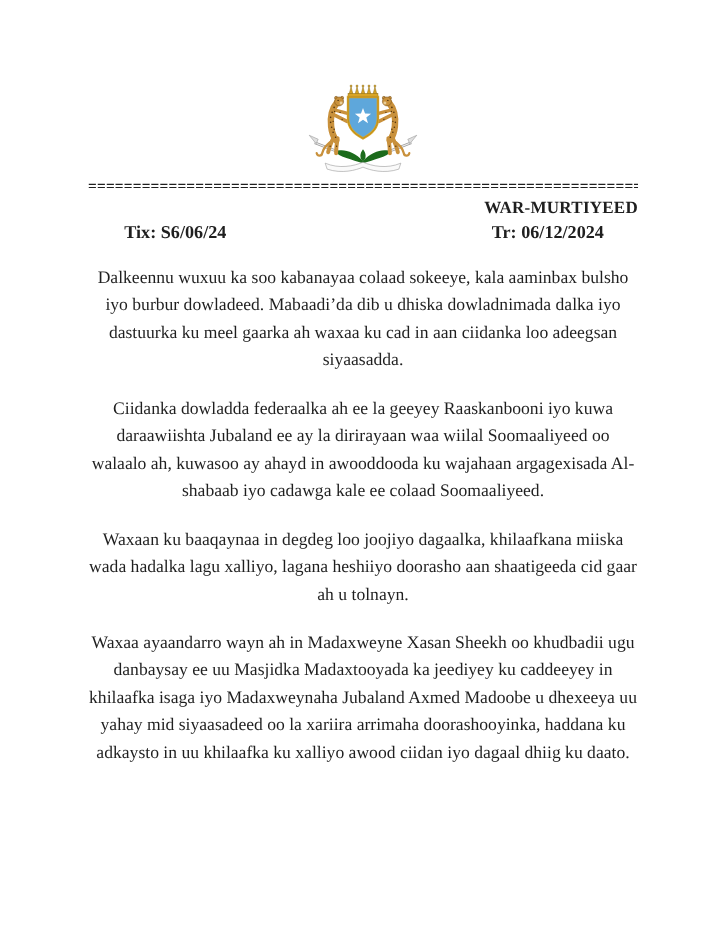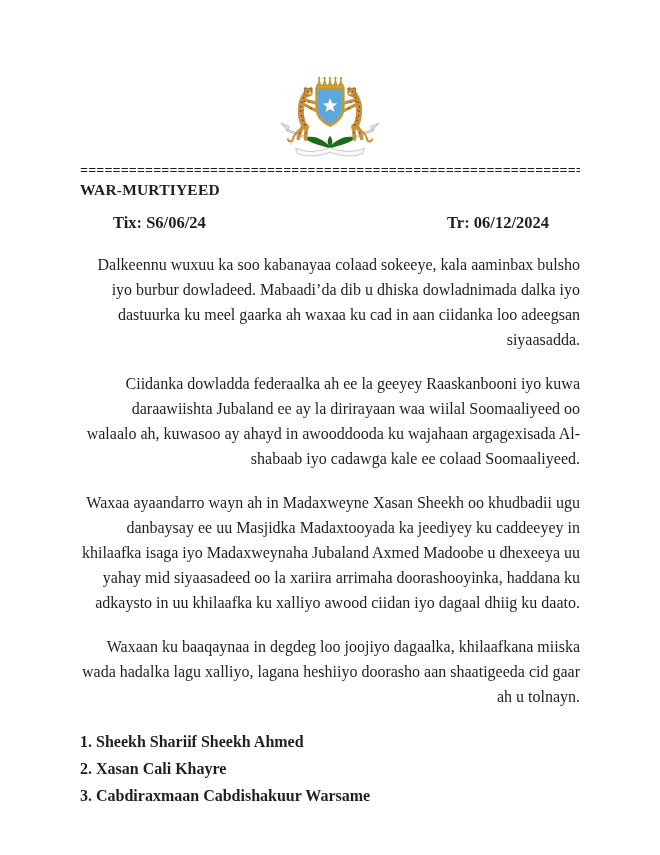--- a/index.html
+++ b/index.html
@@ -30,41 +30,40 @@
     margin-top: 3px;
     font-weight: bold;
     font-size: 14px;
     letter-spacing: 0.15px;
     line-height: 14px;
     white-space: nowrap;
     overflow: hidden;
     width: 500px;
   }
   .doc-title {
-    text-align: left;
+    text-align: right;
     font-weight: bold;
     font-size: 15.5px;
     line-height: 19px;
     margin-top: 2px;
     letter-spacing: 0.2px;
   }
   .meta-row {
     display: flex;
     justify-content: space-between;
     font-weight: bold;
     font-size: 16.5px;
     line-height: 21px;
     padding: 1px 31px 0 33px;
-    margin-top: 12px;
   }
   .body-text {
     margin-top: 19px;
     font-size: 16px;
     line-height: 25px;
-    text-align: right;
+    text-align: center;
   }
   .body-text p {
     margin: 0 0 19px 0;
   }
   .signatories {
     margin-top: 1px;
     font-weight: bold;
     font-size: 16px;
     line-height: 27px;
   }
@@ -154,24 +153,19 @@
     <div class="divider">==============================================================</div>
     <div class="doc-title">WAR-MURTIYEED</div>
     <div class="meta-row">
       <span>Tix: S6/06/24</span>
       <span>Tr: 06/12/2024</span>
     </div>
 
     <div class="body-text">
       <p>Dalkeennu wuxuu ka soo kabanayaa colaad sokeeye, kala aaminbax bulsho iyo burbur dowladeed. Mabaadi’da dib u dhiska dowladnimada dalka iyo dastuurka ku meel gaarka ah waxaa ku cad in aan ciidanka loo adeegsan siyaasadda.</p>
       <p>Ciidanka dowladda federaalka ah ee la geeyey Raaskanbooni iyo kuwa daraawiishta Jubaland ee ay la dirirayaan waa wiilal Soomaaliyeed oo walaalo ah, kuwasoo ay ahayd in awooddooda ku wajahaan argagexisada Al-shabaab iyo cadawga kale ee colaad Soomaaliyeed.</p>
+      <p>Waxaan ku baaqaynaa in degdeg loo joojiyo dagaalka, khilaafkana miiska wada hadalka lagu xalliyo, lagana heshiiyo doorasho aan shaatigeeda cid gaar ah u tolnayn.</p>
       <p>Waxaa ayaandarro wayn ah in Madaxweyne Xasan Sheekh oo khudbadii ugu danbaysay ee uu Masjidka Madaxtooyada ka jeediyey ku caddeeyey in khilaafka isaga iyo Madaxweynaha Jubaland Axmed Madoobe u dhexeeya uu yahay mid siyaasadeed oo la xariira arrimaha doorashooyinka, haddana ku adkaysto in uu khilaafka ku xalliyo awood ciidan iyo dagaal dhiig ku daato.</p>
-      <p>Waxaan ku baaqaynaa in degdeg loo joojiyo dagaalka, khilaafkana miiska wada hadalka lagu xalliyo, lagana heshiiyo doorasho aan shaatigeeda cid gaar ah u tolnayn.</p>
     </div>
 
-    <div class="signatories">
-      <div>1. Sheekh Shariif Sheekh Ahmed</div>
-      <div>2. Xasan Cali Khayre</div>
-      <div>3. Cabdiraxmaan Cabdishakuur Warsame</div>
-    </div>
   </div>
 
 </div>
 
 </body></html>

